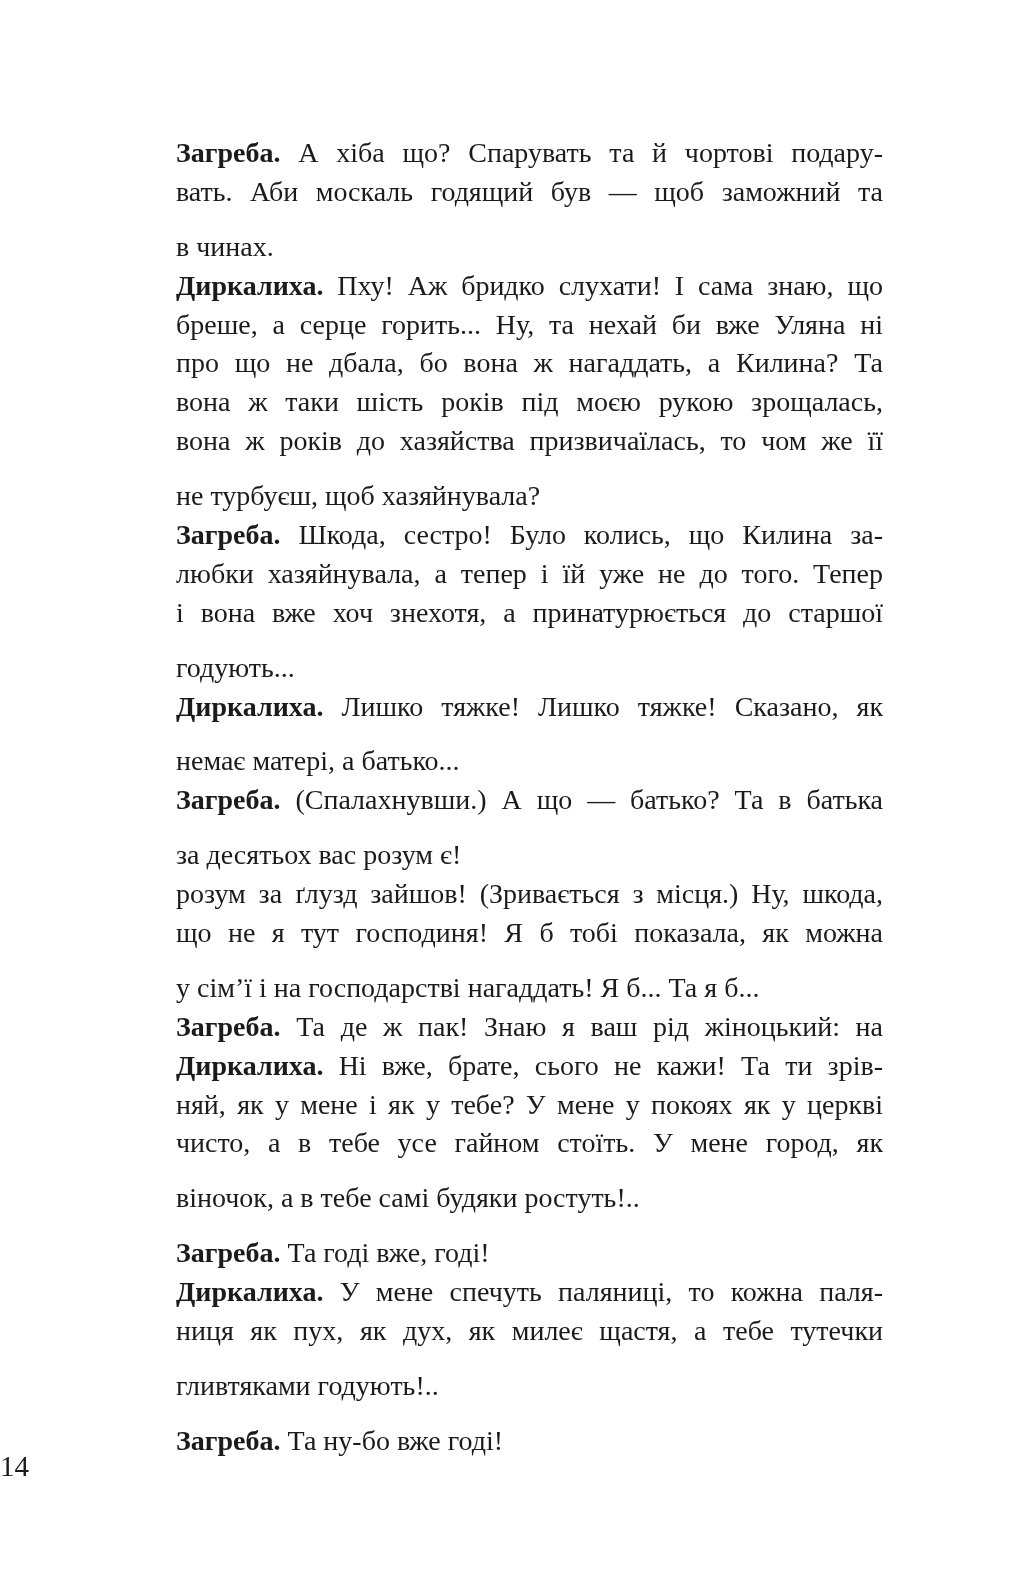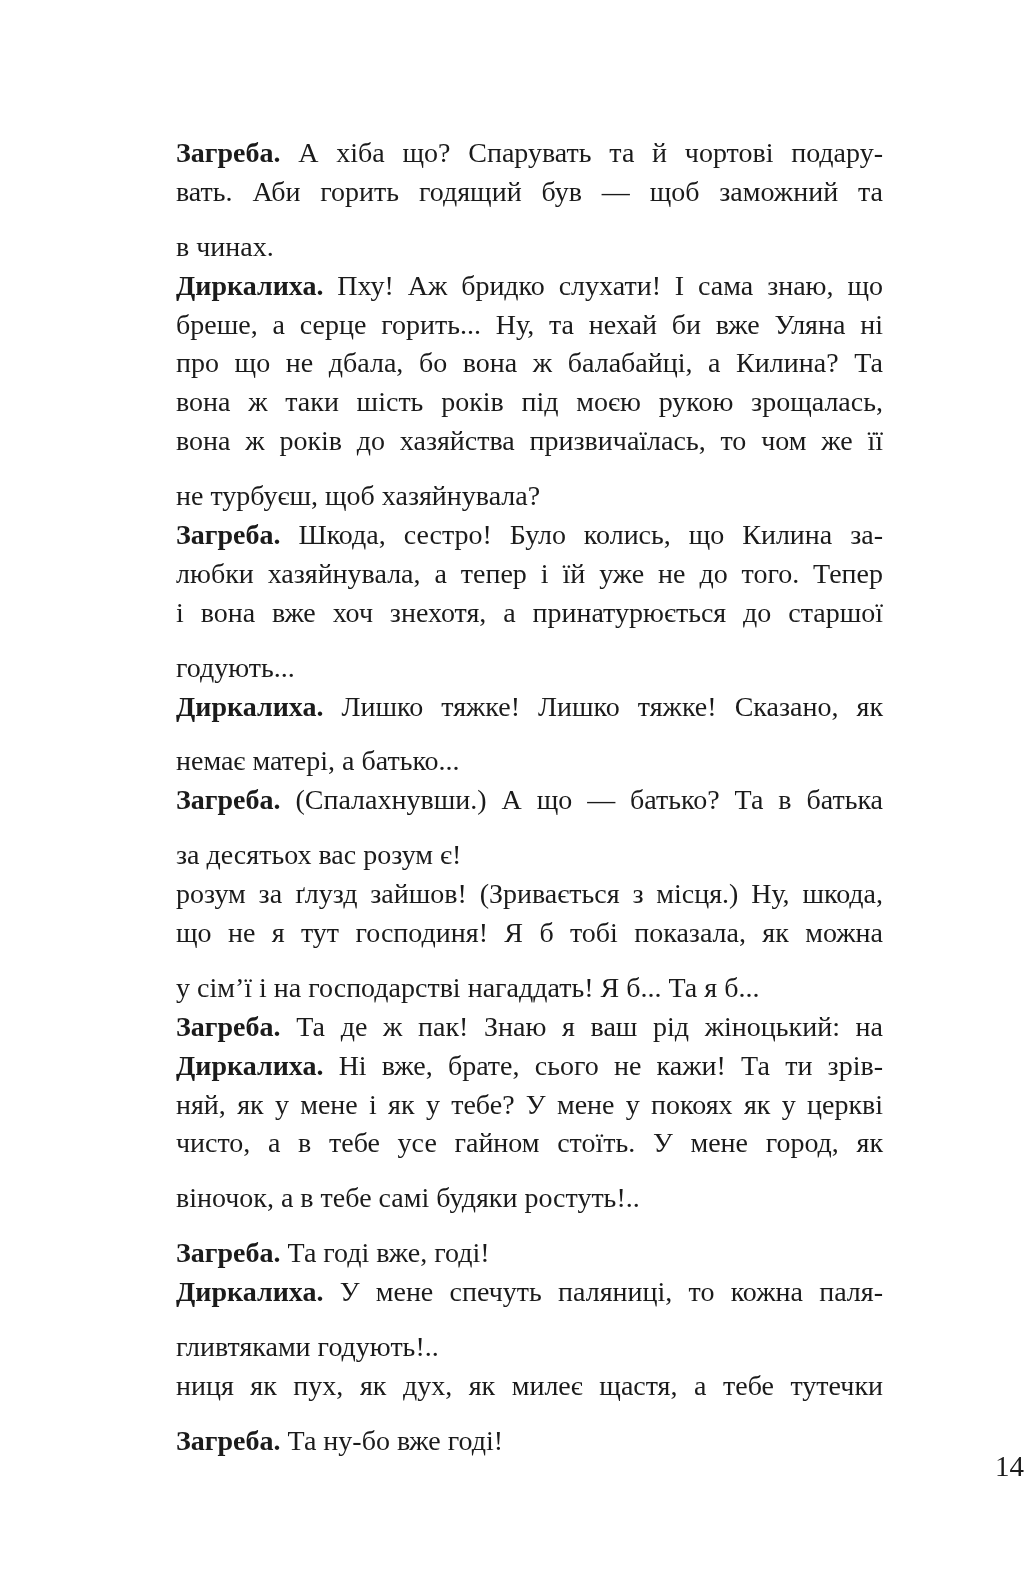--- a/index.html
+++ b/index.html
@@ -33,35 +33,35 @@
     text-align-last: left;
     margin-top: 16px;
   }
   .b { font-weight: bold; }
   .i { }
   .page-number {
     position: absolute;
     top: 1446px;
     left: 0;
     width: 1024px;
-    text-align: right;
+    text-align: left;
     font-size: 29px;
     line-height: 40px;
   }
 </style>
 </head>
 <body>
 
 <div class="text-block">
     <div class="line"><span class="b">Загреба.</span><span> А хіба що? Спарувать та й чортові подару-</span></div>
-    <div class="line"><span>вать. Аби горить годящий був — щоб заможний та</span></div>
+    <div class="line"><span>вать. Аби москаль годящий був — щоб заможний та</span></div>
     <div class="line last"><span>в чинах.</span></div>
     <div class="line"><span class="b">Диркалиха.</span><span> Пху! Аж бридко слухати! І сама знаю, що</span></div>
     <div class="line"><span>бреше, а серце горить... Ну, та нехай би вже Уляна ні</span></div>
-    <div class="line"><span>про що не дбала, бо вона ж балабайці, а Килина? Та</span></div>
+    <div class="line"><span>про що не дбала, бо вона ж нагаддать, а Килина? Та</span></div>
     <div class="line"><span>вона ж таки шість років під моєю рукою зрощалась,</span></div>
     <div class="line"><span>вона ж років до хазяйства призвичаїлась, то чом же її</span></div>
     <div class="line last"><span>не турбуєш, щоб хазяйнувала?</span></div>
     <div class="line"><span class="b">Загреба.</span><span> Шкода, сестро! Було колись, що Килина за-</span></div>
     <div class="line"><span>любки хазяйнувала, а тепер і їй уже не до того. Тепер</span></div>
     <div class="line"><span>і вона вже хоч знехотя, а принатурюється до старшої</span></div>
     <div class="line last"><span>годують...</span></div>
     <div class="line"><span class="b">Диркалиха.</span><span> Лишко тяжке! Лишко тяжке! Сказано, як</span></div>
     <div class="line last"><span>немає матері, а батько...</span></div>
     <div class="line"><span class="b">Загреба.</span><span> </span><span class="i">(Спалахнувши.)</span><span> А що — батько? Та в батька</span></div>
@@ -69,18 +69,18 @@
     <div class="line"><span>розум за ґлузд зайшов! </span><span class="i">(Зривається з місця.)</span><span> Ну, шкода,</span></div>
     <div class="line"><span>що не я тут господиня! Я б тобі показала, як можна</span></div>
     <div class="line last"><span>у сім’ї і на господарстві нагаддать! Я б... Та я б...</span></div>
     <div class="line"><span class="b">Загреба.</span><span> Та де ж пак! Знаю я ваш рід жіноцький: на</span></div>
     <div class="line"><span class="b">Диркалиха.</span><span> Ні вже, брате, сього не кажи! Та ти зрів-</span></div>
     <div class="line"><span>няй, як у мене і як у тебе? У мене у покоях як у церкві</span></div>
     <div class="line"><span>чисто, а в тебе усе гайном стоїть. У мене город, як</span></div>
     <div class="line last"><span>віночок, а в тебе самі будяки ростуть!..</span></div>
     <div class="line last"><span class="b">Загреба.</span><span> Та годі вже, годі!</span></div>
     <div class="line"><span class="b">Диркалиха.</span><span> У мене спечуть паляниці, то кожна паля-</span></div>
+    <div class="line"><span>ниця як пух, як дух, як милеє щастя, а тебе тутечки</span></div>
     <div class="line last"><span>гливтяками годують!..</span></div>
-    <div class="line"><span>ниця як пух, як дух, як милеє щастя, а тебе тутечки</span></div>
     <div class="line last"><span class="b">Загреба.</span><span> Та ну-бо вже годі!</span></div>
   </div>
 
 <div class="page-number">14</div>
 
 </body></html>

